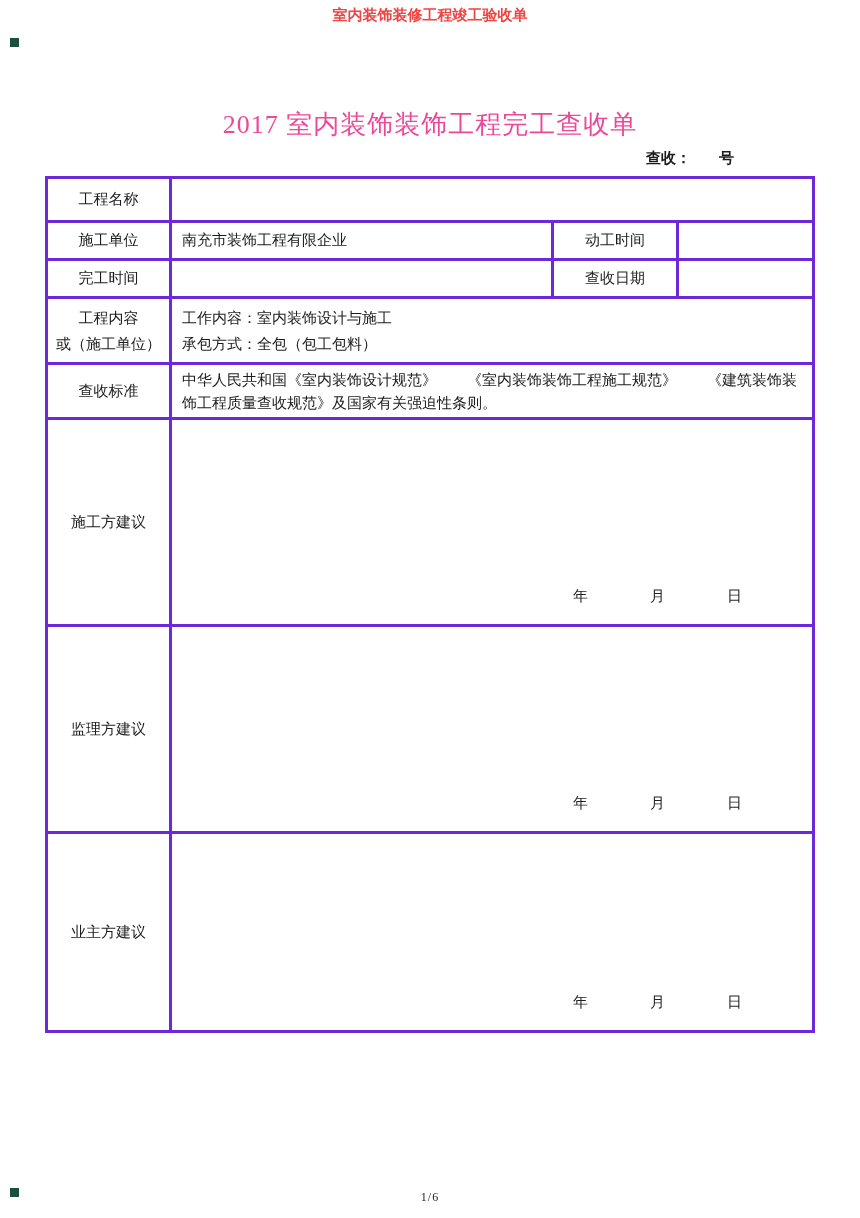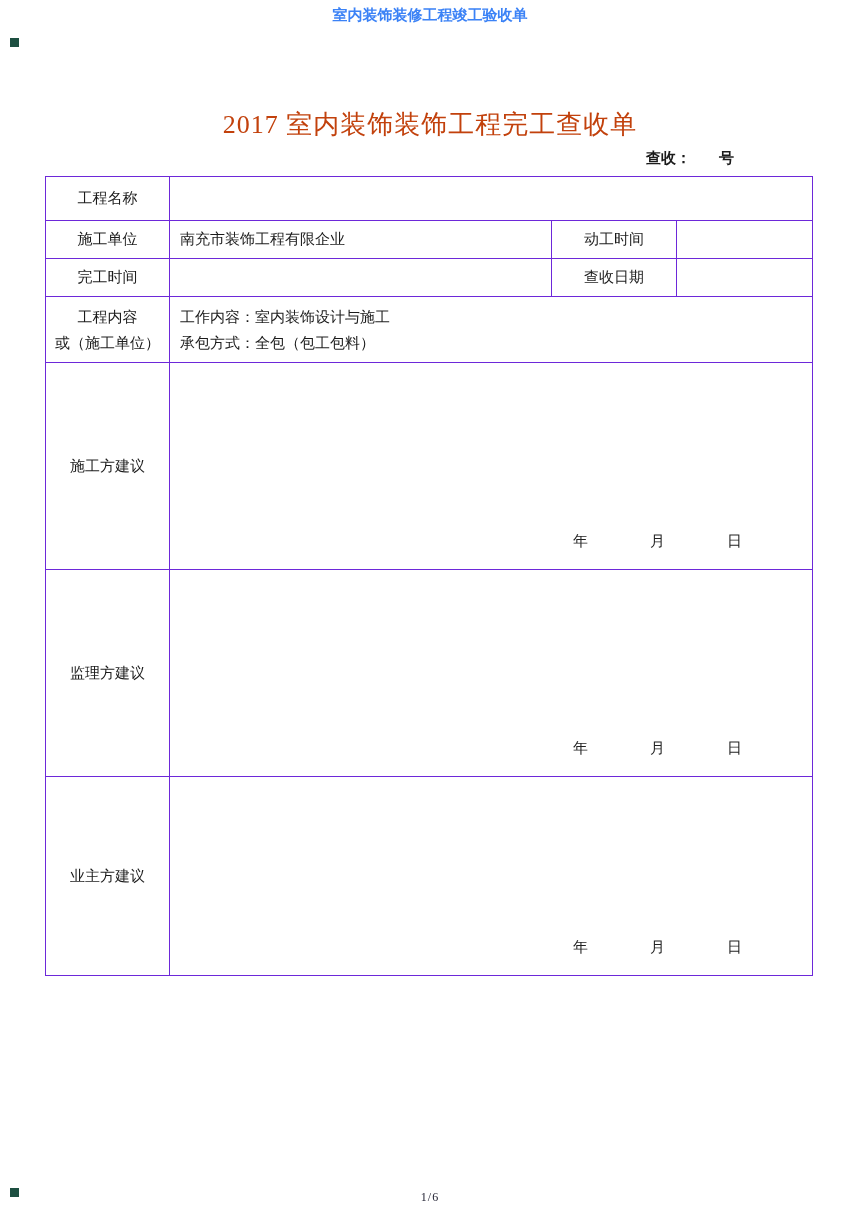--- a/index.html
+++ b/index.html
@@ -1,36 +1,36 @@
 <!DOCTYPE html>
 <html><head>
 <meta charset="utf-8">
 <style>
   * { margin:0; padding:0; box-sizing:border-box; }
   html,body { width:860px; height:1218px; background:#ffffff; position:relative;
               font-family:"Liberation Serif","DejaVu Serif",serif; color:#1b1b1b; }
 
   .doc-header { position:absolute; top:6px; left:0; width:860px; text-align:center;
                 font-family:"Liberation Sans","DejaVu Sans",sans-serif;
-                font-weight:bold; font-size:15px; color:#3b82f6; }
+                font-weight:bold; font-size:15px; color:#ef4444; }
 
   .page-marker { position:absolute; width:9px; height:9px; }
   .page-marker.top { left:10px; top:38px; }
   .page-marker.bottom { left:10px; top:1188px; }
 
   .main-title { position:absolute; top:107px; left:0; width:860px; text-align:center;
                 font-size:26px; letter-spacing:1px; font-weight:normal; }
 
   .receipt-line { position:absolute; top:149px; left:45px; width:767px;
                   display:flex; justify-content:flex-end; align-items:baseline;
                   gap:28px; padding-right:78px; font-size:15px; font-weight:bold; }
 
   table.form { position:absolute; left:45px; top:176px; width:767px;
                border-collapse:collapse; table-layout:fixed; font-size:15px; }
-  table.form td { border:1px solid #6d28d9; vertical-align:middle;
+  table.form td { border:3px solid #6d28d9; vertical-align:middle;
                   overflow:hidden; }
   td.lbl { text-align:center; padding:2px 4px; }
   td.val { text-align:left; padding:2px 10px; }
   td.big { vertical-align:top; position:relative; }
 
   tr.h44{height:44px} tr.h45{height:38px} tr.h66{height:66px}
   tr.h46{height:46px} tr.h207{height:207px} tr.h199{height:199px}
 
   .two-line div { line-height:26px; }
   .std-text { line-height:23px; padding-top:2px; }
@@ -42,21 +42,21 @@
             font-size:12px; color:#222233; letter-spacing:1px; }
 </style>
 </head>
 <body>
 
 <div class="doc-header">室内装饰装修工程竣工验收单</div>
 
 <div class="page-marker top" style="background: rgb(29, 79, 65);"></div>
 <div class="page-marker bottom" style="background: rgb(29, 79, 65);"></div>
 
-<div class="main-title" style="color: #c2410c;">2017 室内装饰装饰工程完工查收单</div>
+<div class="main-title" style="color: #ec4899;">2017 室内装饰装饰工程完工查收单</div>
 
 <div class="receipt-line">
   <span>查收：</span>
   <span>号</span>
 </div>
 
 <table class="form">
   <colgroup>
     <col style="width:124px">
       <col style="width:382px">
@@ -87,20 +87,26 @@
       <td class="lbl two-line">
         <div>工程内容</div>
         <div>或（施工单位）</div>
       </td>
       <td class="val two-line" colspan="3">
         <div>工作内容：室内装饰设计与施工</div>
         <div>承包方式：全包（包工包料）</div>
       </td>
     </tr>
 
+    <tr class="h46">
+      <td class="lbl">查收标准</td>
+      <td class="val" colspan="3">
+        <div class="std-text">中华人民共和国《室内装饰设计规范》　　《室内装饰装饰工程施工规范》　　《建筑装饰装饰工程质量查收规范》及国家有关强迫性条则。</div>
+      </td>
+    </tr>
 
     <tr class="h207">
       <td class="lbl">施工方建议</td>
       <td class="big" colspan="3">
         <div class="date-line">
           <span>年</span>
           <span>月</span>
           <span>日</span>
         </div>
       </td>

